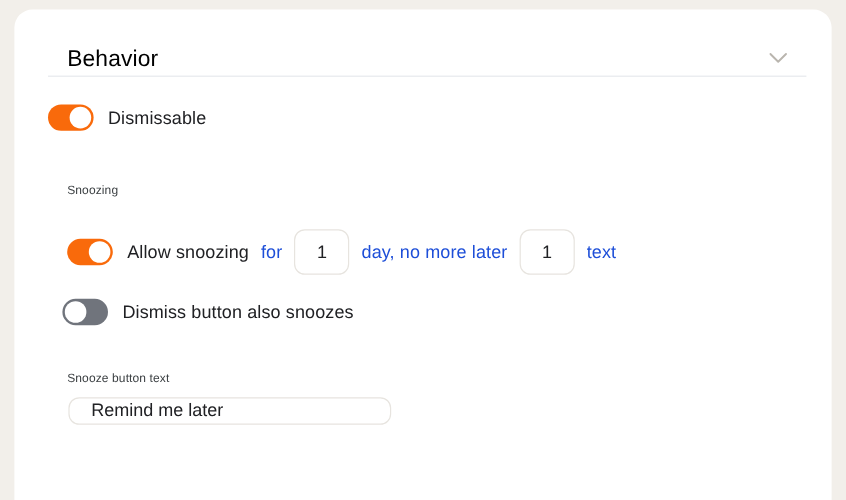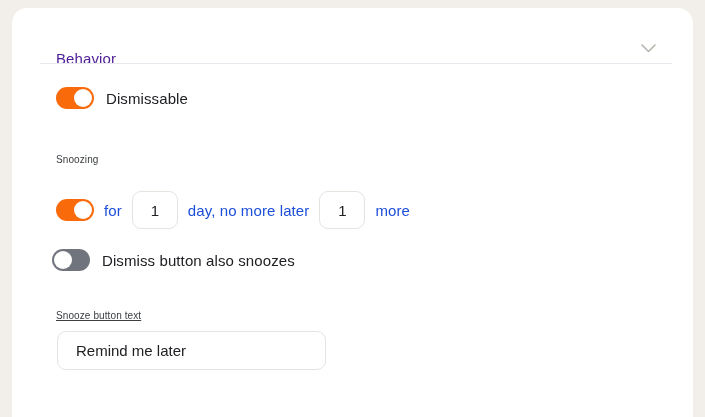--- a/index.html
+++ b/index.html
@@ -32,23 +32,23 @@
   .card-header {
     position: absolute;
     left: 0;
     top: 0;
     width: 681px;
     height: 55px;
   }
   .section-title {
     position: absolute;
     left: 44px;
-    top: 42px;
-    font-size: 15px;
-    color: #4c1d95;
+    top: 31px;
+    font-size: 19px;
+    color: #000000;
     letter-spacing: 0.1px;
     white-space: nowrap;
   }
   .chevron-btn {
     position: absolute;
     left: 614px;
     top: 26px;
     width: 44px;
     height: 28px;
     display: flex;
@@ -130,21 +130,21 @@
     color: #202124;
     text-align: center;
     padding: 0;
     outline: none;
   }
   .text-input {
     position: absolute;
     left: 45px;
     top: 323px;
     width: 269px;
-    height: 39px;
+    height: 23px;
     border: 1px solid #e7e4df;
     border-radius: 9px;
     background: #ffffff;
     box-sizing: border-box;
     font-family: "Liberation Sans", sans-serif;
     font-size: 15px;
     color: #202124;
     padding: 0 0 0 18px;
     outline: none;
   }
@@ -161,44 +161,45 @@
       <button class="chevron-btn">
         <span>
           <svg width="15" height="9" viewBox="0 0 15 9" fill="none">
             <path d="M1 1L7.5 7.5L14 1" stroke="#b9b5ae" stroke-width="1.6" stroke-linecap="round" stroke-linejoin="round"></path>
           </svg>
         </span>
       </button>
       <div class="divider"></div>
     </div>
 
-    <div class="toggle-row" style="left:44px; top:79px;">
+    <div class="toggle-row" style="left:28px; top:79px;">
       <div class="switch on">
         <div class="knob"></div>
       </div>
       <div class="row-label strong">Dismissable</div>
     </div>
 
     <div class="group-label" style="left:44px; top:146px;">Snoozing</div>
 
     <div class="toggle-row" style="left:44px; top:183px;">
       <div class="switch on">
         <div class="knob"></div>
       </div>
+      <div class="row-label strong">Allow snoozing</div>
       <div class="muted gap-l">for</div>
       <input class="num-input gap-l" type="text" value="1" style="">
       <div class="muted gap-l">day, no more later</div>
       <input class="num-input gap-l" type="text" value="1" style="">
-      <div class="muted gap-l">more</div>
+      <div class="muted gap-l">text</div>
     </div>
 
     <div class="toggle-row" style="left:40px; top:241px;">
       <div class="switch off">
         <div class="knob"></div>
       </div>
       <div class="row-label strong">Dismiss button also snoozes</div>
     </div>
 
-    <div class="group-label" style="left:44px; top:302px;text-decoration:underline;">Snooze button text</div>
+    <div class="group-label" style="left:44px; top:302px;">Snooze button text</div>
     <input class="text-input" type="text" value="Remind me later" style="">
 
   </div>
 </div>
 
 </body></html>

